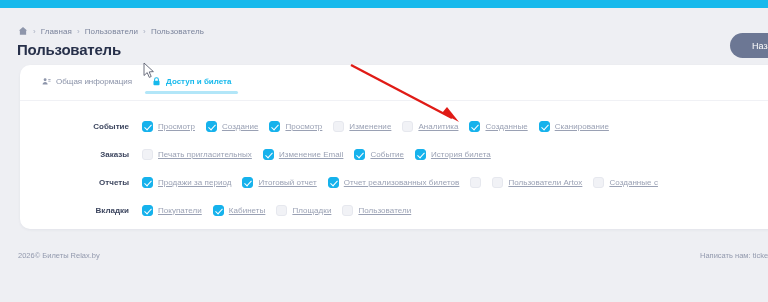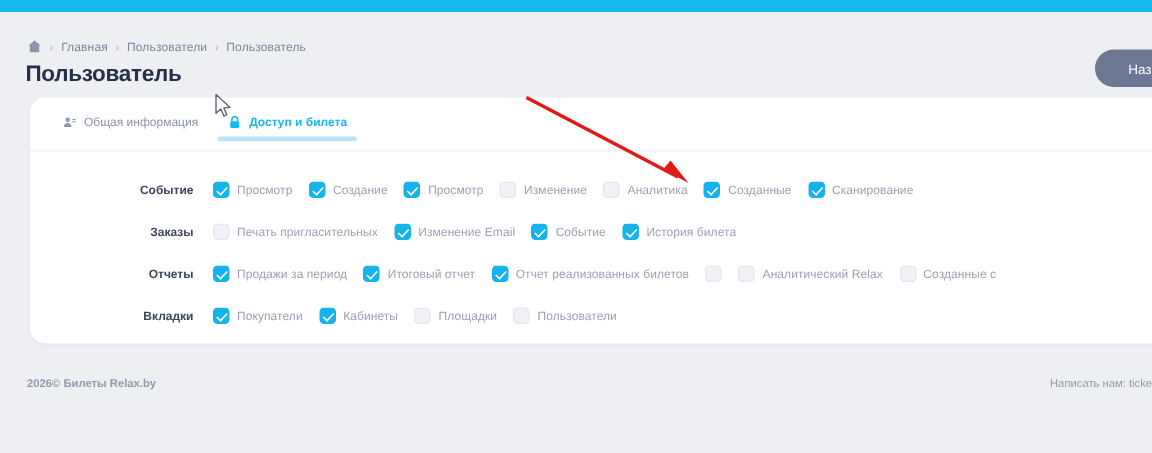--- a/index.html
+++ b/index.html
@@ -195,30 +195,30 @@
     left: 3px; top: 1px;
     width: 3px; height: 6px;
     border: solid #ffffff;
     border-width: 0 1.6px 1.6px 0;
     transform: rotate(43deg);
   }
   .chk-label {
     font-size: 8px;
     color: #9aa1b4;
     letter-spacing: 0.05px;
+    text-decoration: underline;
   }
 
   
   .footer-left {
     position: absolute;
     top: 251px;
     left: 18px;
     font-size: 7.5px;
     color: #9299ad;
-    font-weight: bold;
   }
   .footer-right {
     position: absolute;
     top: 251px;
     left: 700px;
     font-size: 7.5px;
     color: #9299ad;
     white-space: nowrap;
   }
 
@@ -370,21 +370,21 @@
         </label>
         <label class="chk-item">
           <span class="chk-box on"></span>
           <span class="chk-label">Отчет реализованных билетов</span>
         </label>
         <label class="chk-item">
           <span class="chk-box"></span>
         </label>
         <label class="chk-item">
           <span class="chk-box"></span>
-          <span class="chk-label">Аналитический Relax</span>
+          <span class="chk-label">Пользователи Artox</span>
         </label>
         <label class="chk-item">
           <span class="chk-box"></span>
           <span class="chk-label">Созданные с</span>
         </label>
       </div>
     </div>
 
     <div class="perm-row">
       <div class="row-label">Вкладки</div>

